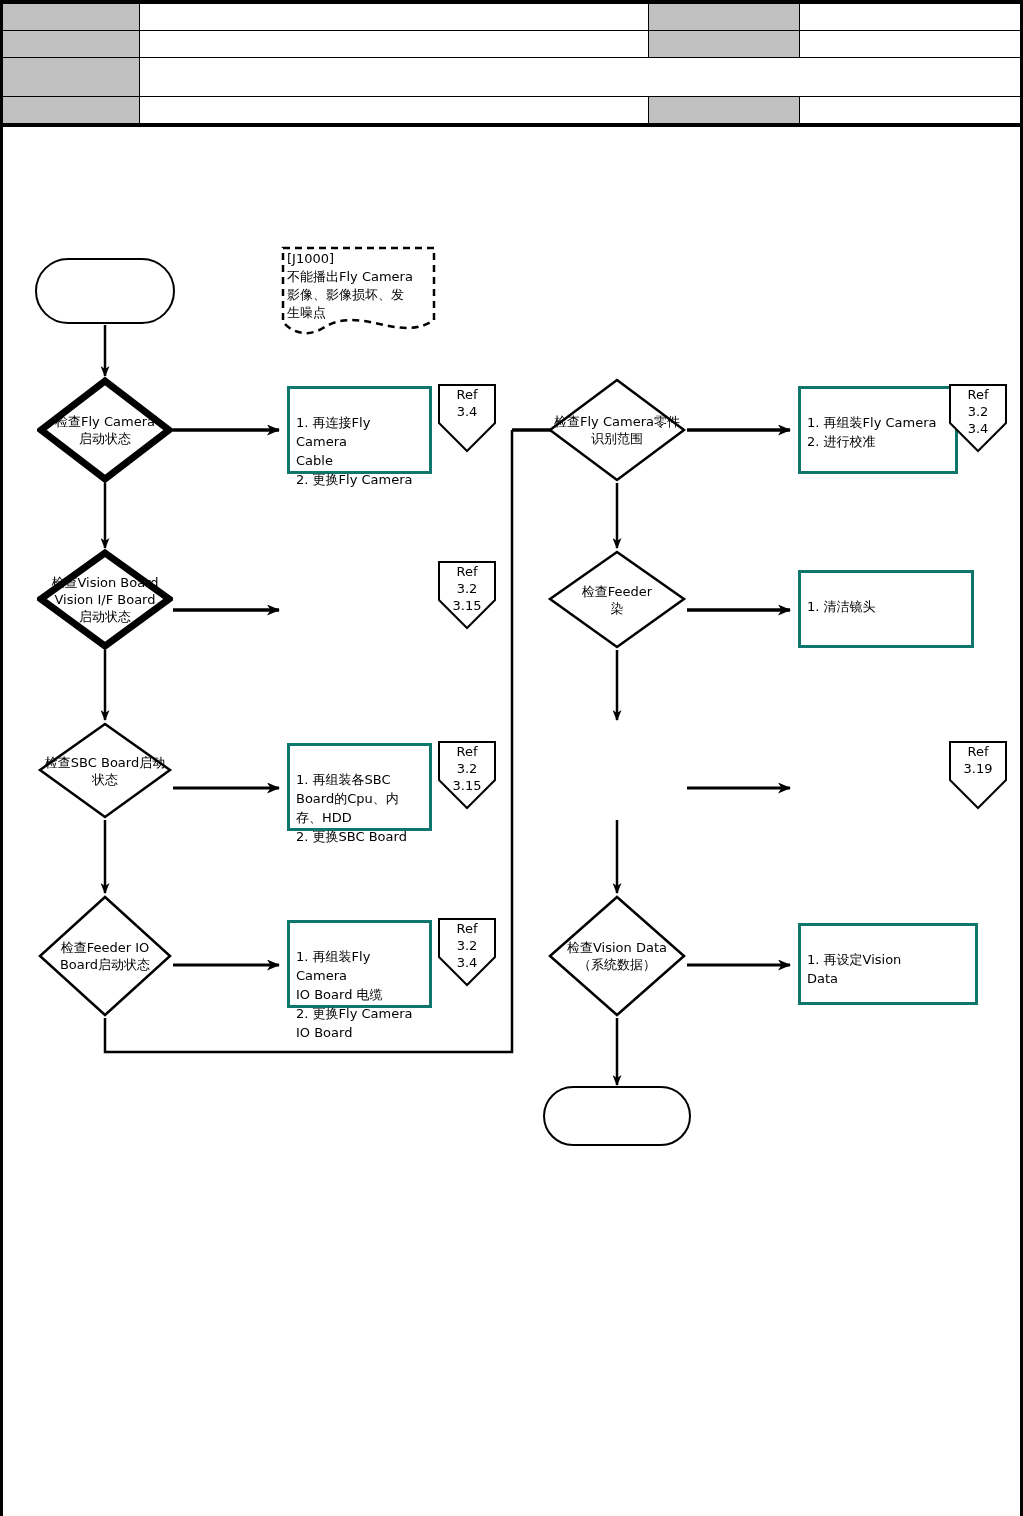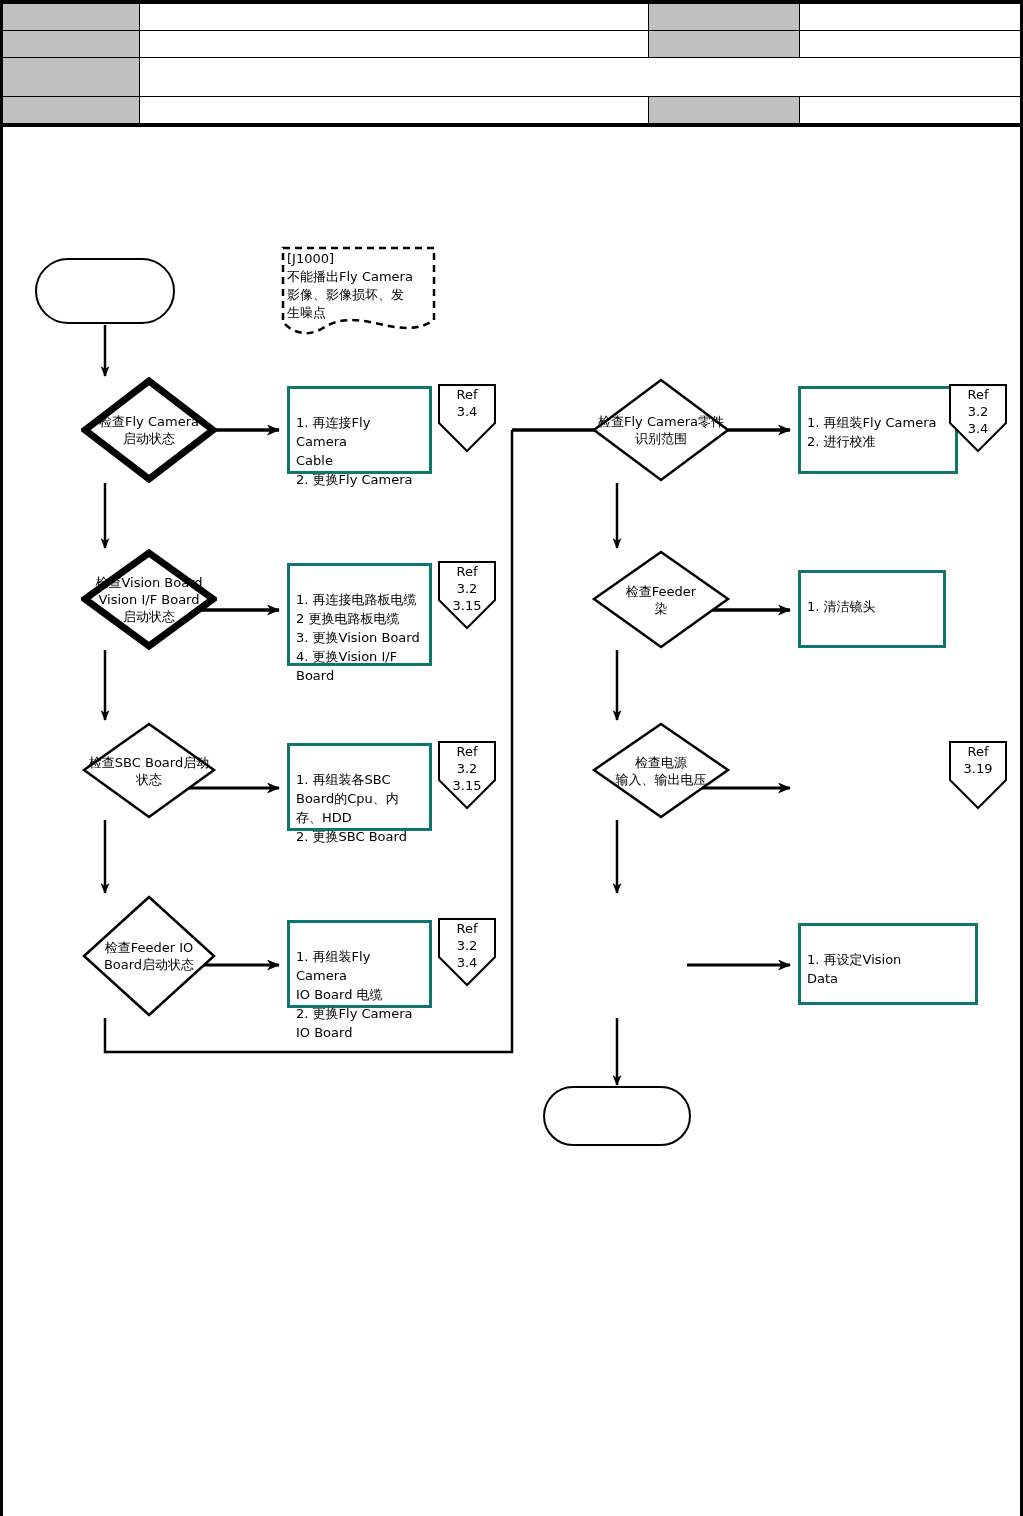--- a/index.html
+++ b/index.html
@@ -28,21 +28,21 @@
   svg.lines{position:absolute;left:0;top:0;width:1023px;height:1386px;overflow:visible;}
 
   .node{position:absolute;box-sizing:border-box;}
 
   
   .terminal{border:2px solid #000;border-radius:34px;background:#fff;
             display:flex;align-items:center;justify-content:center;
             font-size:13px;color:#000;text-align:center;}
 
   
-  .diamond{display:flex;align-items:center;justify-content:center;margin-left:44px;}
+  .diamond{display:flex;align-items:center;justify-content:center;}
   .diamond svg{position:absolute;left:0;top:0;}
   .diamond .dtext{position:relative;z-index:2;text-align:center;font-size:13px;line-height:17px;
                   color:#000;white-space:pre-line;width:100%;}
 
   
   .abox{border:3px solid #0f766e;background:#fff;font-size:13px;line-height:19px;
         color:#000;padding:5px 6px 4px 6px;white-space:pre-line;}
 
   
   .refmk{position:absolute;font-size:13px;line-height:17px;color:#000;text-align:center;}
@@ -169,27 +169,20 @@
     </div>
 
     <div class="node diamond" style="left:37px;top:419px;width:136px;height:101px;">
       <svg width="136" height="101" viewBox="0 0 136 101">
           <polygon points="68,4 132,50 68,97 4,50" fill="#fff" stroke="#000" stroke-width="7"></polygon>
         </svg>
       <div class="dtext">检查Vision Board
 Vision I/F Board
 启动状态</div>
     </div>
-    <div class="node abox" style="left:287px;top:433px;width:145px;height:103px;">
-      <span>1. 再连接电路板电缆
-2 更换电路板电缆
-3. 更换Vision Board
-4. 更换Vision I/F
-Board</span>
-    </div>
     <div class="refmk" style="left:437px;top:430px;width:60px;height:70px;">
       <svg width="60" height="70" viewBox="0 0 60 70">
           <path d="M2,2 L58,2 L58,40 L30,68 L2,40 Z" fill="#fff" stroke="#000" stroke-width="2"></path>
         </svg>
       <div class="rtext">Ref
 3.2
 3.15</div>
     </div>
 
     <div class="node diamond" style="left:37px;top:591px;width:136px;height:99px;">
@@ -256,39 +249,39 @@
 3.4</div>
     </div>
 
     <div class="node diamond" style="left:547px;top:419px;width:140px;height:101px;">
       <svg width="140" height="101" viewBox="0 0 140 101">
           <polygon points="70,3 137,50 70,98 3,50" fill="#fff" stroke="#000" stroke-width="2.5"></polygon>
         </svg>
       <div class="dtext">检查Feeder
 染</div>
     </div>
-    <div class="node abox" style="left:798px;top:440px;width:148px;height:78px;">
+    <div class="node abox" style="left:798px;top:440px;width:176px;height:78px;">
       <span>1. 清洁镜头</span>
     </div>
 
-    <div class="node diamond" style="left:547px;top:591px;width:140px;height:99px;">
-      <svg width="140" height="99" viewBox="0 0 140 99">
-          <polygon points="70,3 137,49 70,96 3,49" fill="#fff" stroke="#000" stroke-width="2.5"></polygon>
-        </svg>
-      <div class="dtext">检查电源
-输入、输出电压</div>
-    </div>
     <div class="refmk" style="left:948px;top:610px;width:60px;height:70px;">
       <svg width="60" height="70" viewBox="0 0 60 70">
           <path d="M2,2 L58,2 L58,40 L30,68 L2,40 Z" fill="#fff" stroke="#000" stroke-width="2"></path>
         </svg>
       <div class="rtext">Ref
 3.19</div>
     </div>
 
+    <div class="node diamond" style="left:547px;top:764px;width:140px;height:124px;">
+      <svg width="140" height="124" viewBox="0 0 140 124">
+          <polygon points="70,3 137,62 70,121 3,62" fill="#fff" stroke="#000" stroke-width="2.5"></polygon>
+        </svg>
+      <div class="dtext">检查Vision Data
+（系统数据）</div>
+    </div>
     <div class="node abox" style="left:798px;top:793px;width:180px;height:82px;">
       <span>1. 再设定Vision
 Data</span>
     </div>
 
     <div class="node terminal" style="left:543px;top:956px;width:148px;height:60px;">
       <span></span>
     </div>
 
   </div>

